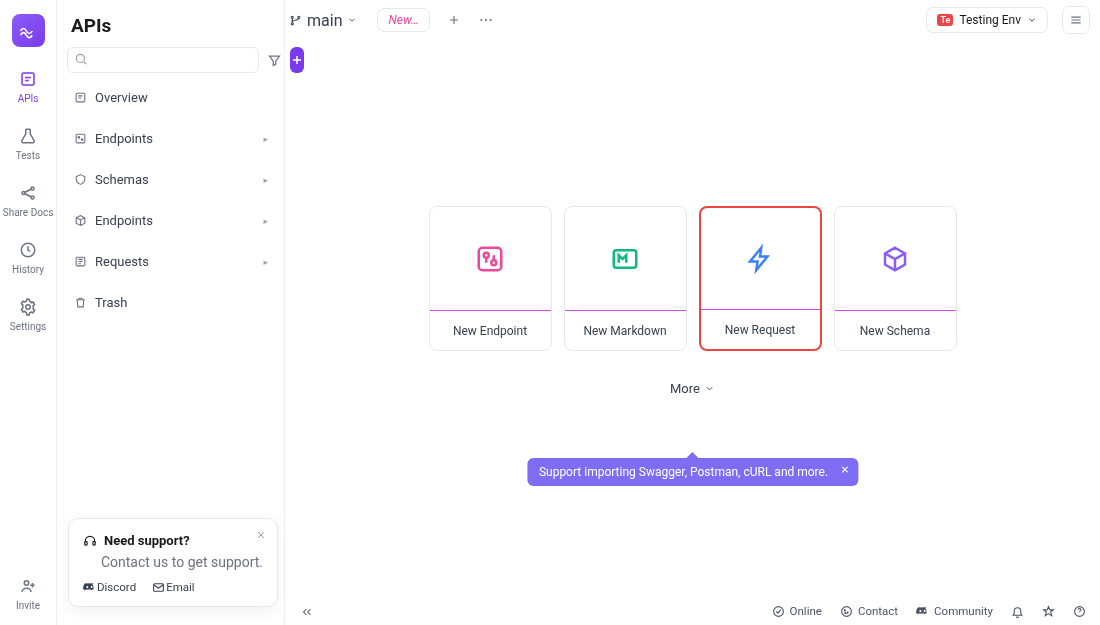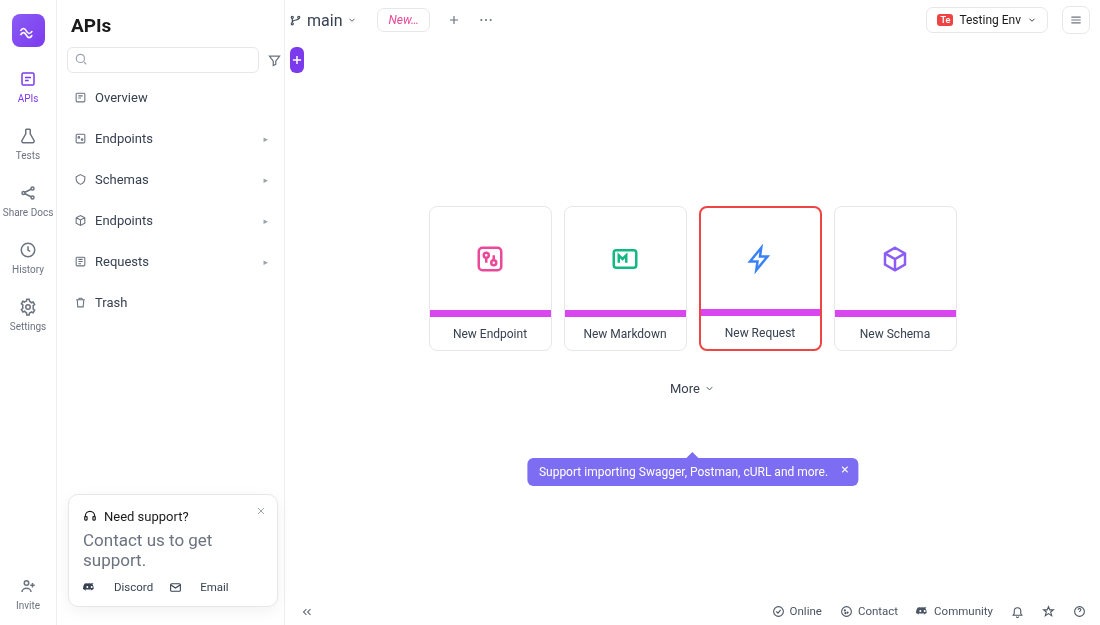--- a/index.html
+++ b/index.html
@@ -38,36 +38,36 @@
 .env-btn { border: 1px solid #e5e7eb; border-radius: 7px; padding: 5px 10px; font-size: 12px; display: flex; align-items: center; gap: 6px; cursor: pointer; }
 .env-pill { background: #ef4444; color: #fff; border-radius: 3px; font-size: 9px; padding: 1px 3px; font-weight: 600; }
 .menu-btn { width: 28px; height: 28px; border: 1px solid #e5e7eb; border-radius: 7px; margin-left: 6px; display: flex; align-items: center; justify-content: center; color: #6b7280; cursor: pointer; }
 
 
 .content { flex: 1; position: relative; padding-top: 170px; display: flex; flex-direction: column; align-items: center; }
 .cards { display: flex; gap: 12px; }
 .card { width: 123px; height: 145px; border: 1px solid #e5e7eb; border-radius: 8px; background: #fff; display: flex; flex-direction: column; cursor: pointer; overflow: hidden; }
 .card.sel { border: 2px solid #ef4444; }
 .card-top { flex: 1; display: flex; align-items: center; justify-content: center; }
-.card-label { border-top: 7px solid #d946ef; height: 40px; display: flex; align-items: center; justify-content: center; font-size: 12px; color: #374151; }
+.card-label { border-top: 1px solid #d946ef; height: 40px; display: flex; align-items: center; justify-content: center; font-size: 12px; color: #374151; }
 .more-row { margin-top: 30px; font-size: 13px; color: #374151; display: flex; align-items: center; gap: 4px; cursor: pointer; }
 
 
 .tooltip-wrap { position: absolute; top: 422px; left: 50%; transform: translateX(-50%); }
 .tooltip { background: #7c6df2; color: #fff; font-size: 12px; padding: 7px 30px 7px 12px; border-radius: 6px; position: relative; }
 .tooltip::before { content: ""; position: absolute; top: -6px; left: 50%; margin-left: -6px; border-left: 6px solid transparent; border-right: 6px solid transparent; border-bottom: 6px solid #7c6df2; }
 .tooltip .tclose { position: absolute; right: 8px; top: 6px; cursor: pointer; color: rgba(255,255,255,0.9); }
 
 
 .support { position: absolute; left: 68px; bottom: 18px; width: 210px; background: #fff; border: 1px solid #e5e7eb; border-radius: 10px; padding: 14px 14px 12px; box-shadow: 0 4px 16px rgba(0,0,0,0.06); }
 .support .sclose { position: absolute; right: 10px; top: 10px; color: #9ca3af; cursor: pointer; }
-.support h4 { font-size: 13px; font-weight: 400; display: flex; align-items: flex-start; gap: 7px; margin-bottom: 6px; }
-.support p { font-size: 17px; color: #6b7280; margin-bottom: 10px; }
+.support h4 { font-size: 13px; font-weight: 700; display: flex; align-items: center; gap: 7px; margin-bottom: 6px; }
+.support p { font-size: 14px; color: #6b7280; margin-bottom: 10px; text-align: right; }
 .support .links { display: flex; gap: 16px; font-size: 11.5px; }
-.support .links a { display: flex; align-items: center; gap: 18px; color: #374151; text-decoration: none; cursor: pointer; }
+.support .links a { display: flex; align-items: center; gap: 1px; color: #374151; text-decoration: none; cursor: pointer; }
 
 
 .statusbar { position: absolute; bottom: 0; right: 0; left: 285px; height: 28px; display: flex; align-items: center; gap: 18px; padding: 0 14px; font-size: 11.5px; color: #4b5563; }
 .statusbar .sbspacer { flex: 1; }
 .sitem { display: flex; align-items: center; gap: 5px; cursor: pointer; }
 .collapse-btn { position: absolute; left: 300px; bottom: 6px; color: #6b7280; cursor: pointer; }
 
 svg { display: block; }
 </style>
 </head>

